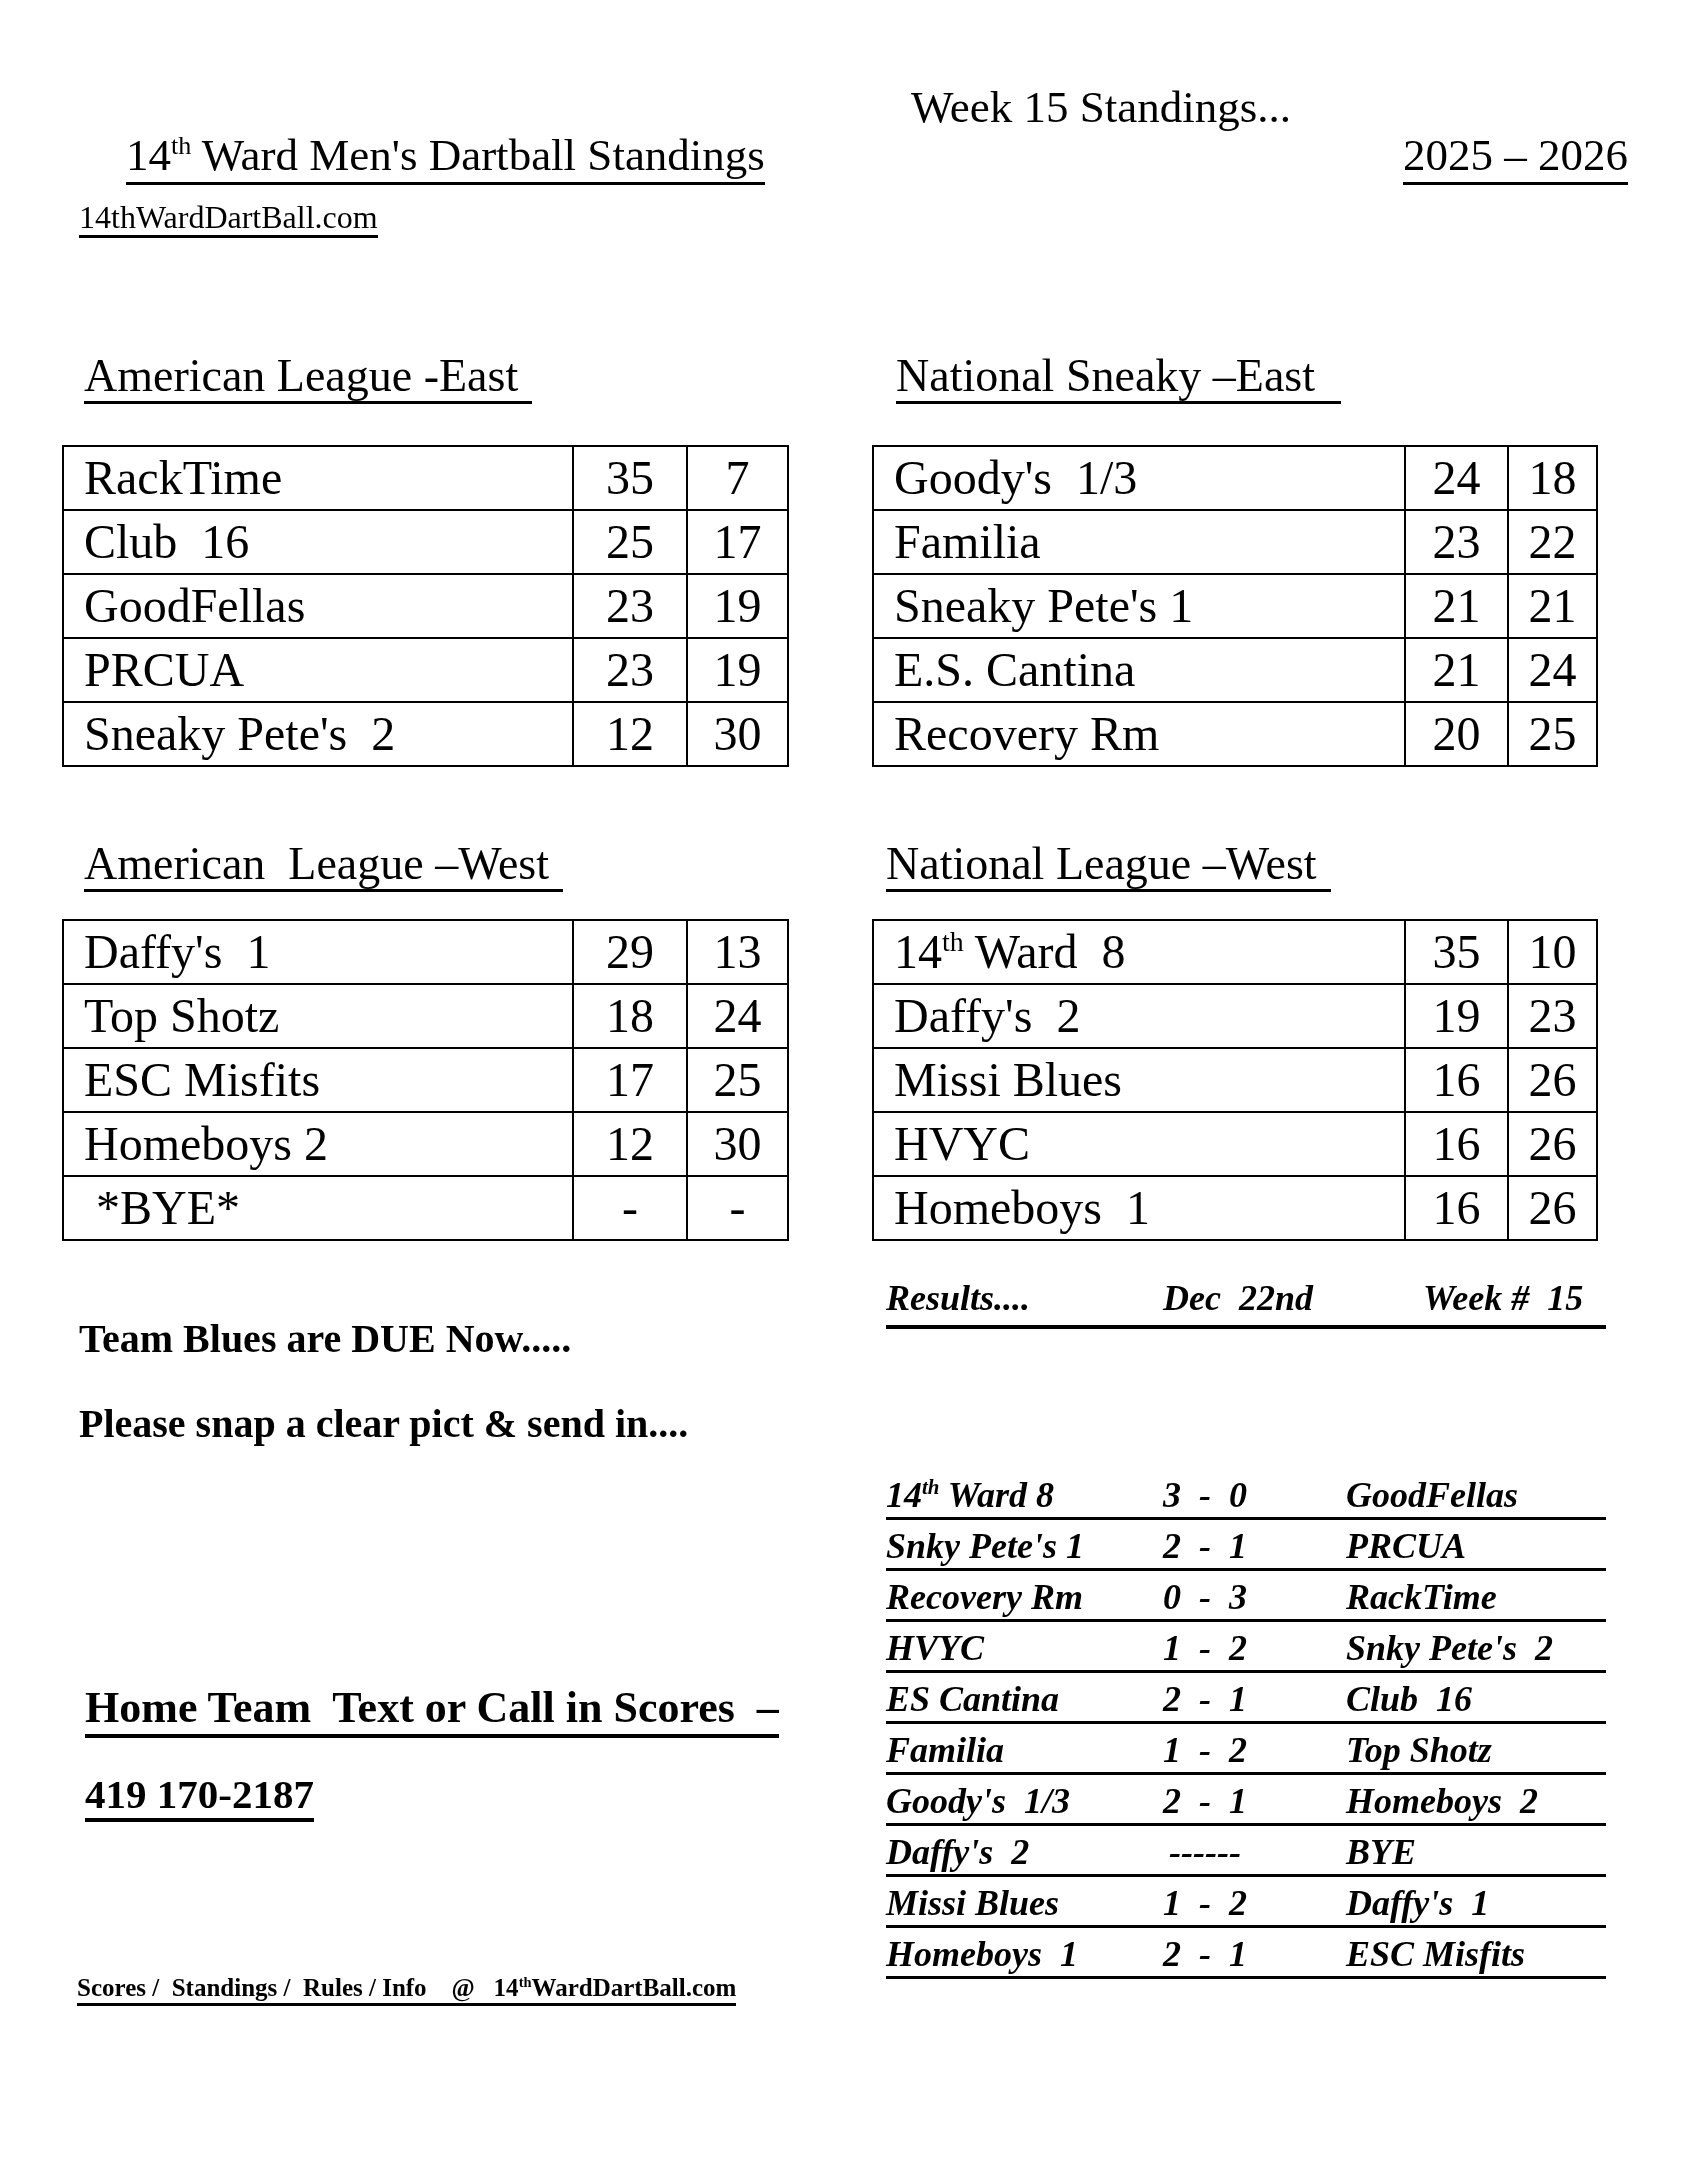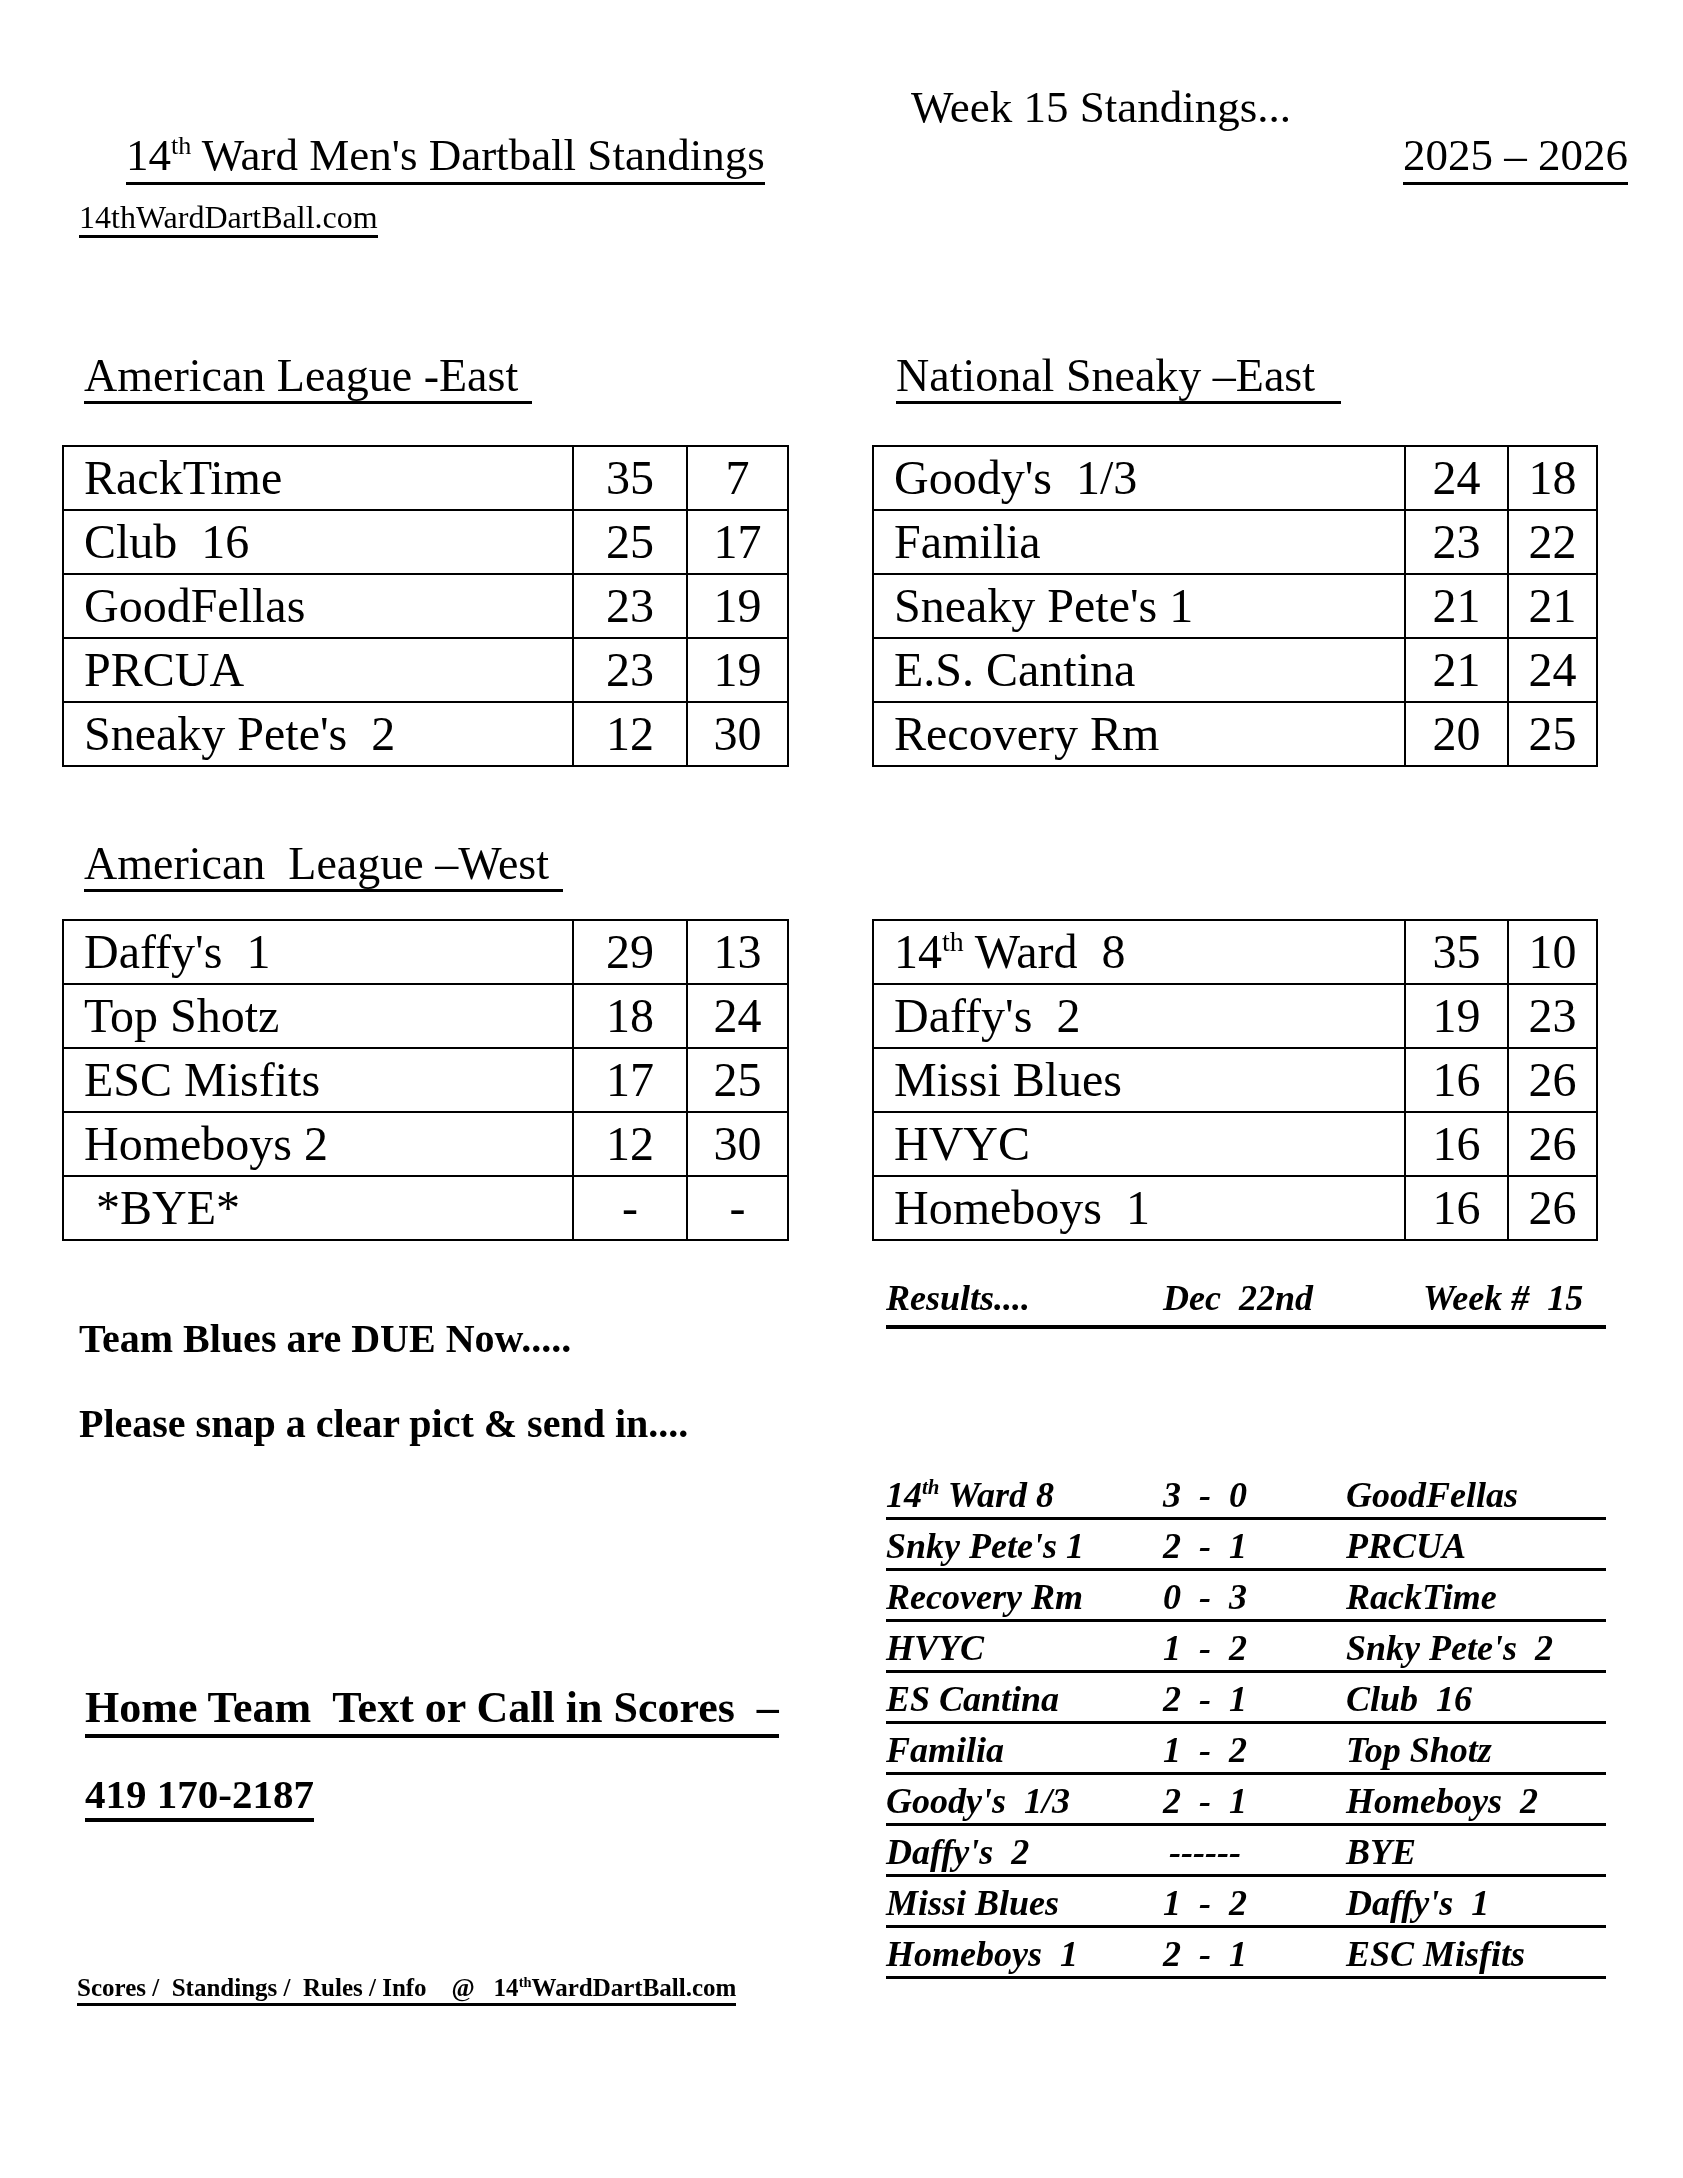--- a/index.html
+++ b/index.html
@@ -57,20 +57,21 @@
   </div>
   <div class="abs week" style="left:911px;top:83px;">Week 15 Standings...</div>
   <div class="abs season" style="left:1358px;top:83px;">
     <span class="u3">2025 – 2026</span>
   </div>
   <div class="abs site" style="left:79px;top:200px;">14thWardDartBall.com</div>
 
   <div class="abs league-heading" style="left:84px;top:352px;">American League -East</div>
   <div class="abs league-heading" style="left:896px;top:352px;padding-right:26px;">National Sneaky –East</div>
   <div class="abs league-heading" style="left:84px;top:840px;">American  League –West</div>
+  <div class="abs league-heading" style="left:886px;top:840px;">National League –West</div>
 
   <table class="abs standings al" style="left:62px;top:445px;">
     <colgroup><col class="c1"><col class="c2"><col class="c3"></colgroup><tbody><tr><td class="name"><span>RackTime</span></td><td class="num">35</td><td class="num">7</td></tr><tr><td class="name"><span>Club  16</span></td><td class="num">25</td><td class="num">17</td></tr><tr><td class="name"><span>GoodFellas</span></td><td class="num">23</td><td class="num">19</td></tr><tr><td class="name"><span>PRCUA</span></td><td class="num">23</td><td class="num">19</td></tr><tr><td class="name"><span>Sneaky Pete's  2</span></td><td class="num">12</td><td class="num">30</td></tr></tbody>
   </table>
   <table class="abs standings nl" style="left:872px;top:445px;">
     <colgroup><col class="c1"><col class="c2"><col class="c3"></colgroup><tbody><tr><td class="name"><span>Goody's  1/3</span></td><td class="num">24</td><td class="num">18</td></tr><tr><td class="name"><span>Familia</span></td><td class="num">23</td><td class="num">22</td></tr><tr><td class="name"><span>Sneaky Pete's 1</span></td><td class="num">21</td><td class="num">21</td></tr><tr><td class="name"><span>E.S. Cantina</span></td><td class="num">21</td><td class="num">24</td></tr><tr><td class="name"><span>Recovery Rm</span></td><td class="num">20</td><td class="num">25</td></tr></tbody>
   </table>
   <table class="abs standings al" style="left:62px;top:919px;">
     <colgroup><col class="c1"><col class="c2"><col class="c3"></colgroup><tbody><tr><td class="name"><span>Daffy's  1</span></td><td class="num">29</td><td class="num">13</td></tr><tr><td class="name"><span>Top Shotz</span></td><td class="num">18</td><td class="num">24</td></tr><tr><td class="name"><span>ESC Misfits</span></td><td class="num">17</td><td class="num">25</td></tr><tr><td class="name"><span>Homeboys 2</span></td><td class="num">12</td><td class="num">30</td></tr><tr><td class="name"><span> *BYE*</span></td><td class="num">-</td><td class="num">-</td></tr></tbody>
   </table>

